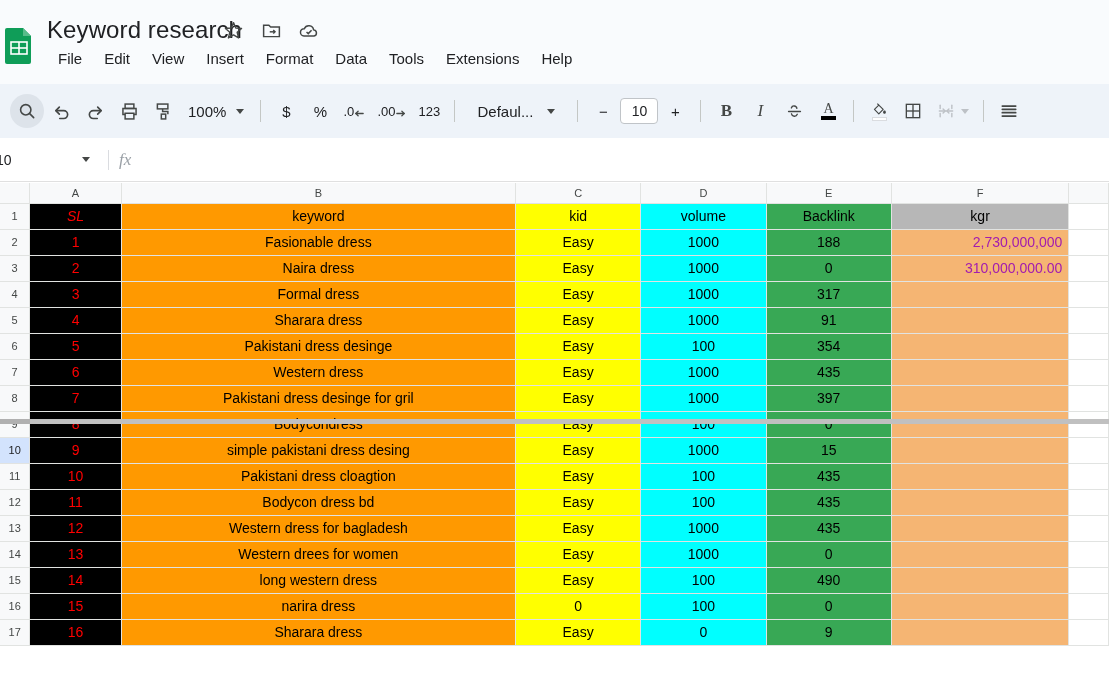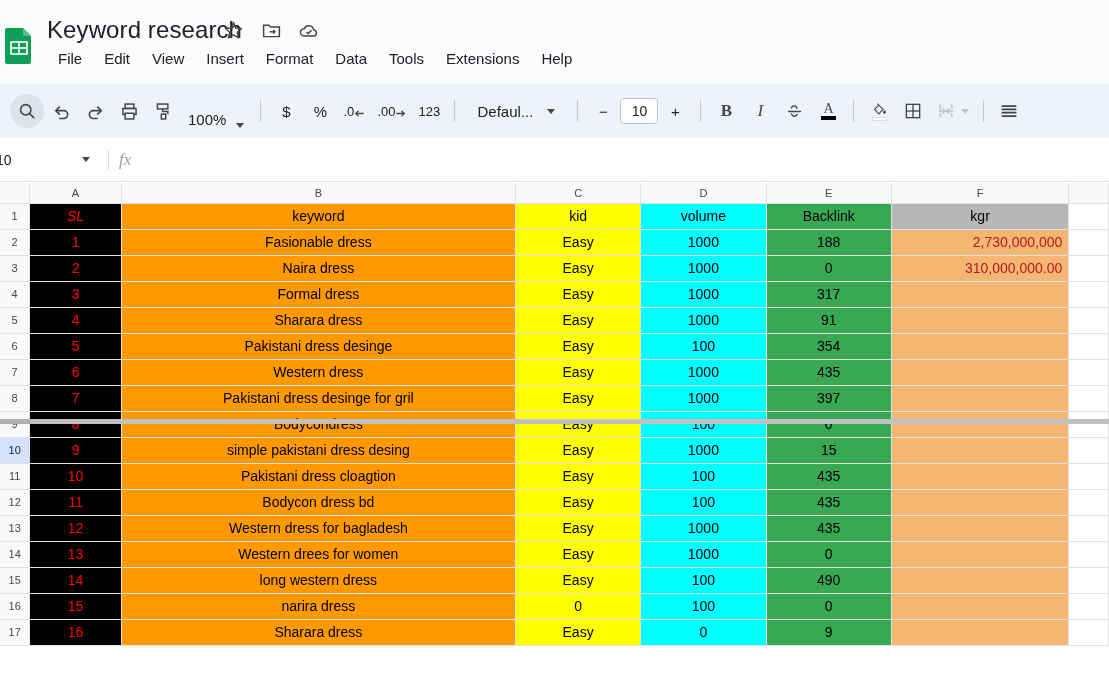--- a/index.html
+++ b/index.html
@@ -32,21 +32,21 @@
     position:absolute; left:0; top:84px; width:1109px; height:54px;
     background:#eef3f9; display:flex; align-items:center; padding-left:10px; gap:0px;
   }
   .tb { height:34px; min-width:34px; border-radius:17px; display:flex; align-items:center; justify-content:center;
         color:#444746; cursor:pointer; padding:0 6px; flex:0 0 auto; }
   .tb.active { background:#dde3ea; }
   .tb-sep { width:1px; height:22px; background:#c4c7c5; margin:0 8px; flex:0 0 auto; }
   .tb-text { font-size:15px; color:#202124; }
   .tb-small { font-size:13px; color:#202124; }
   .caret { width:0;height:0;border-left:4px solid transparent;border-right:4px solid transparent;border-top:5px solid #444746; }
-  .zoom-box { display:flex; align-items:flex-end; gap:10px; padding:0 8px; }
+  .zoom-box { display:flex; align-items:center; gap:10px; padding:0 8px; }
   .font-box { display:flex; align-items:center; gap:14px; padding:0 6px; width:106px; }
   .font-name { font-size:15px; color:#202124; white-space:nowrap; overflow:hidden; }
   .fontsize-field {
     width:38px; height:26px; border:1px solid #c0c4c8; border-radius:4px; background:#fff;
     display:flex; align-items:center; justify-content:center; font-size:14px; color:#202124;
   }
   .bold-g { font-weight:bold; font-size:17px; font-family:"Liberation Serif", serif; }
   .ital-g { font-style:italic; font-size:17px; font-family:"Liberation Serif", serif; }
   .textcolor-g { display:flex; flex-direction:column; align-items:center; gap:1px; }
   .textcolor-g .ltr { font-size:14px; line-height:13px; font-family:"Liberation Serif", serif; }
@@ -83,21 +83,21 @@
     border:1px solid #e1e3e1; font-size:14px; color:#000; text-align:center; vertical-align:middle;
     white-space:nowrap; overflow:hidden;
   }
   .cell.right { text-align:right; padding-right:6px; }
   .c-sl      { background:#000000; color:#ff0000; }
   .c-keyword { background:#ff9900; color:#000; }
   .c-kid     { background:#ffff00; color:#000; }
   .c-volume  { background:#00ffff; color:#000; }
   .c-backlink{ background:#38a855; color:#000; }
   .c-kgr     { background:#b7b7b7; color:#000; }
-  .c-kgrbody { background:#f5b573; color:#b91c1c; }
+  .c-kgrbody { background:#f5b573; color:#a21caf; }
   .c-blank   { background:#ffffff; }
   .freeze-bar { position:absolute; left:0; top:236px; width:1109px; height:5px; background:#c0c0c0; z-index:5; }
   .freeze-bar .handle { position:absolute; left:0; top:0; width:30px; height:5px; background:#b0b0b0; }
 </style>
 </head>
 <body>
 
 <div id="app">
 
   <div class="titlebar">

